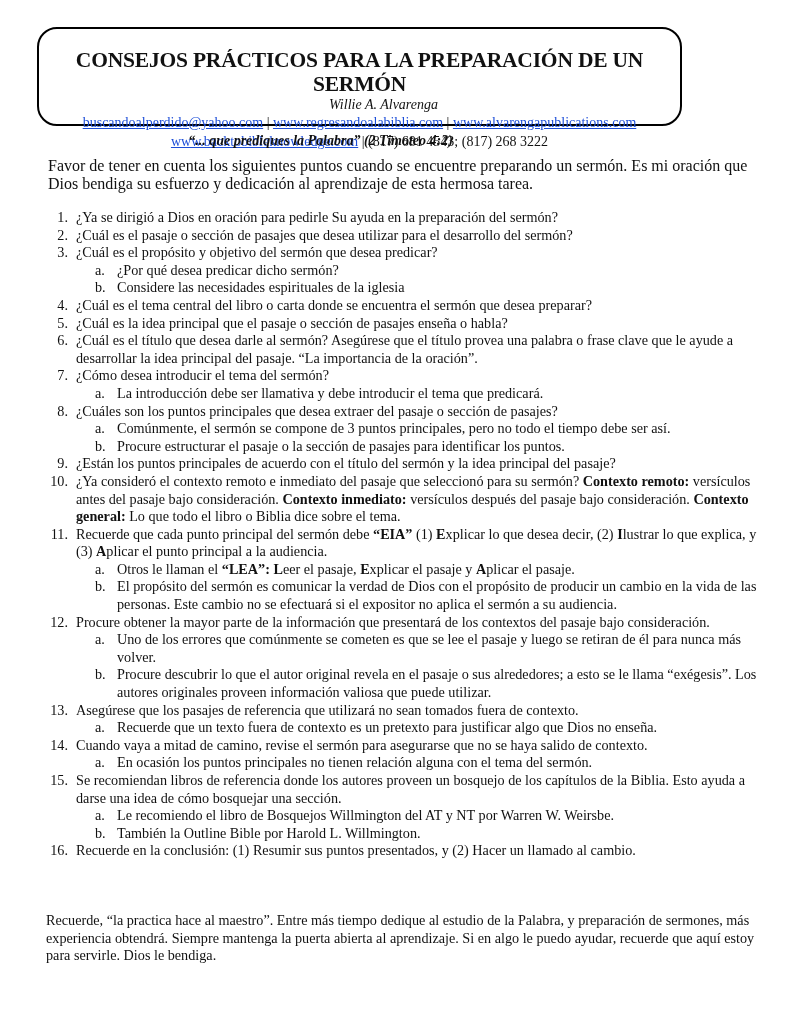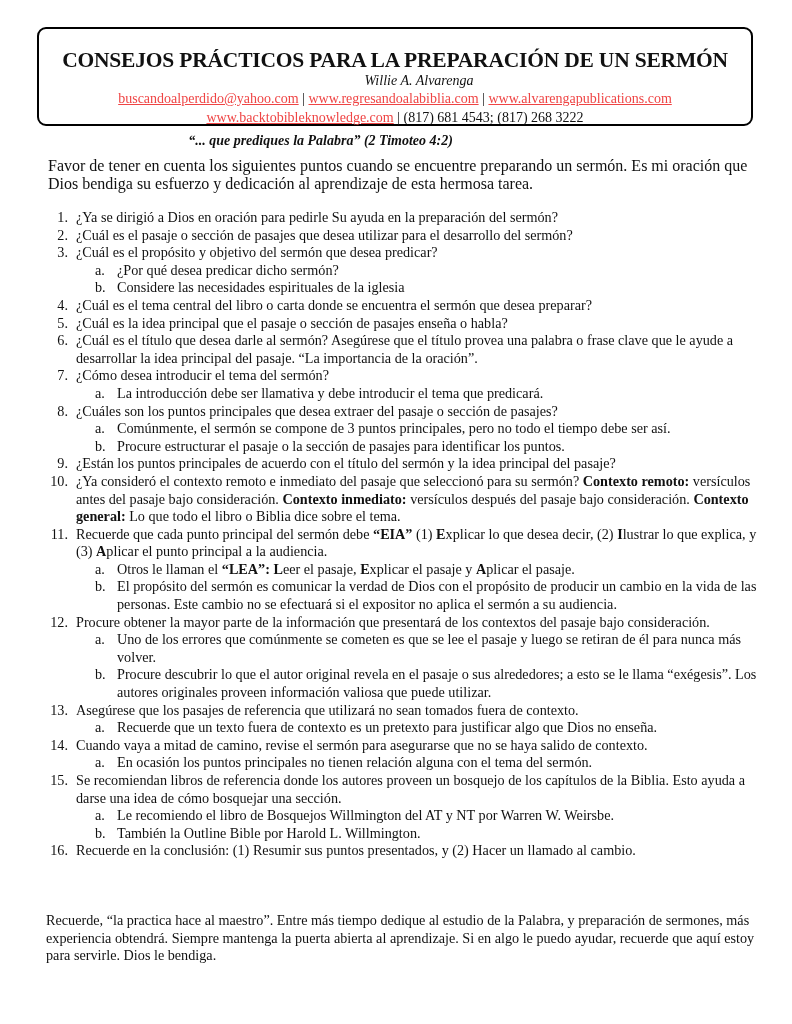--- a/index.html
+++ b/index.html
@@ -1,23 +1,23 @@
 <!DOCTYPE html>
 <html><head>
   <meta charset="utf-8">
   <style>
     html, body { margin: 0; padding: 0; background: #ffffff; }
     body { width: 792px; height: 1024px; overflow: hidden; position: relative;
       font-family: "Liberation Serif", "DejaVu Serif", serif; color: #111; }
-    .header-box { position: absolute; left: 37px; top: 27px; width: 716px; height: 99px;
-      border: 2px solid #000; border-radius: 9px; text-align: center; box-sizing: border-box; }
+    .header-box { position: absolute; left: 37px; top: 27px; width: 645px; height: 99px;
+      border: 2px solid #000; border-radius: 20px; text-align: center; box-sizing: border-box; }
     .title { font-weight: bold; font-size: 21.5px; margin-top: 19px; line-height: 24px; letter-spacing: -0.2px; }
     .author { font-style: italic; font-size: 14px; line-height: 16px; margin-top: 1px; padding-left: 48px; }
     .links { font-size: 14px; line-height: 19px; }
-    .links a { color: #ef4444; text-decoration: underline; }
+    .links a { color: #1d4ed8; text-decoration: underline; }
     .sep { color: #111; }
     .verse { position: absolute; left: 0; width: 641px; top: 133px; text-align: center;
       font-style: italic; font-weight: bold; font-size: 14px; }
     .intro { position: absolute; left: 48px; top: 157px; width: 710px; font-size: 16px; line-height: 17.6px; }
     .list { position: absolute; left: 46px; top: 209px; width: 712px; font-size: 14.2px; line-height: 17.6px; }
     .item { position: relative; padding-left: 30px; }
     .item .num { position: absolute; left: 22px; transform: translateX(-100%); }
     .sub { position: relative; padding-left: 71px; }
     .sub .let { position: absolute; left: 49px; }
     .closing { position: absolute; left: 46px; top: 912px; width: 712px; font-size: 14.2px; line-height: 17.6px; }

